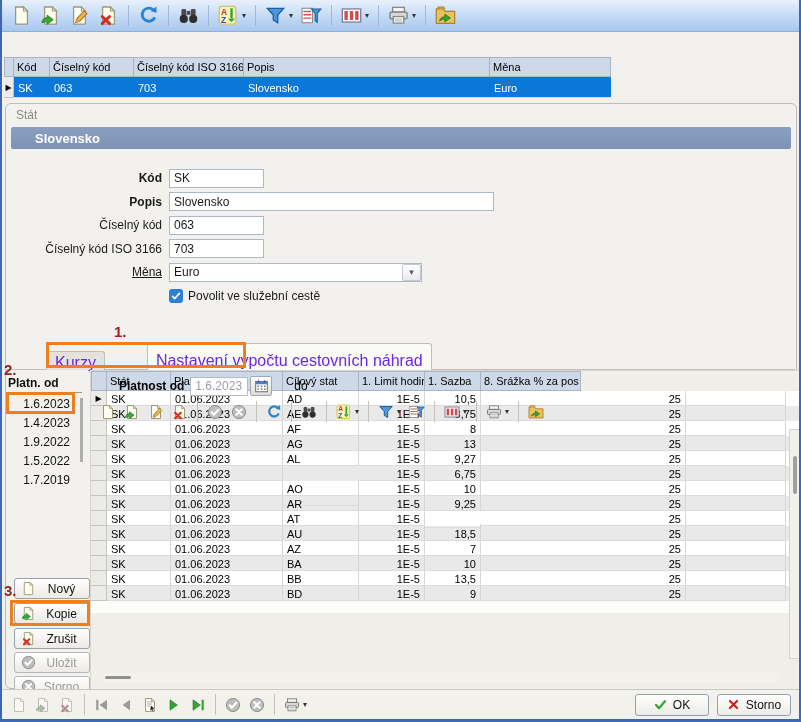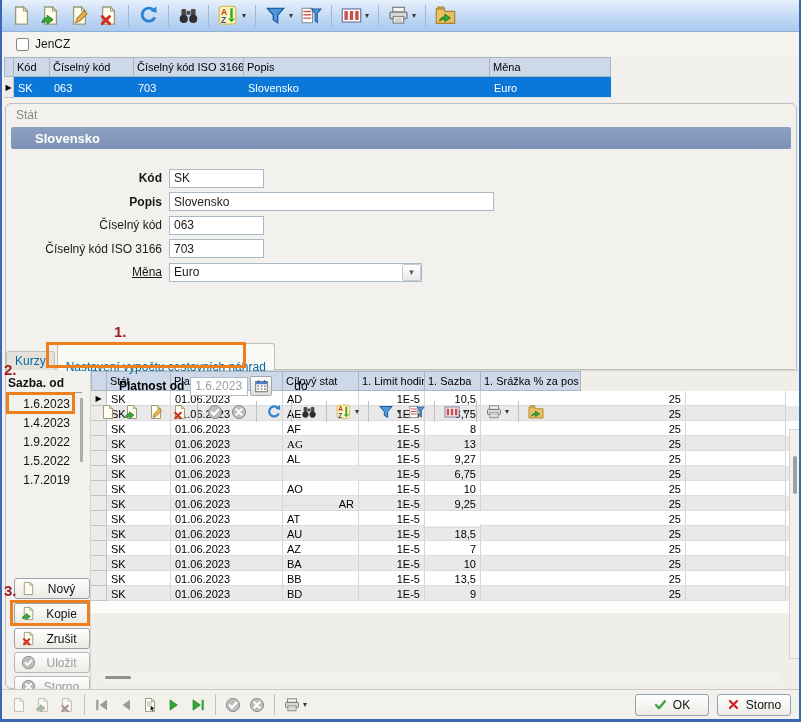--- a/index.html
+++ b/index.html
@@ -57,23 +57,23 @@
   .combo-arrow{width:19px;height:17px;margin:0;border:1px solid #c3cad2;border-radius:2px;
     background:linear-gradient(#fff,#e9e9e9);display:flex;align-items:center;justify-content:center;
     font-size:9px;color:#556;}
   .chk{width:14px;height:14px;border-radius:3px;background:#2b7fd4;display:flex;align-items:center;
     justify-content:center;margin-right:5px;}
   .suffix{margin-left:9px;}
 
   
   .tabline{position:absolute;left:4px;right:4px;top:369px;height:1px;background:#c0bfb8;}
   .tabstrip{position:absolute;left:4px;top:346px;height:24px;display:flex;align-items:flex-end;gap:2px;}
-  .tab{height:19px;padding:2px 8px 0;font-size:12px;color:#0369a1;background:#e5e2dc;
-    border:1px solid #c0bfb8;border-bottom:none;border-radius:3px 3px 0 0;white-space:nowrap;}
-  .tab.on{height:27px;background:#fafaf7;position:relative;z-index:3;padding-top:16px;}
+  .tab{height:19px;padding:2px 8px 0;font-size:16px;color:#6d28d9;background:#e5e2dc;
+    border:1px solid #c0bfb8;border-bottom:none;border-radius:3px 3px 0 0;white-space:nowrap;margin-left:40px;}
+  .tab.on{height:27px;background:#fafaf7;position:relative;z-index:3;padding-top:8px;}
 
   
   .left-panel{position:absolute;left:4px;top:370px;width:84px;height:318px;font-size:12px;}
   .list-header{font-weight:bold;margin:6px 0 0 2px;width:74px;border-bottom:1px solid #9a9a9a;
     padding-bottom:2px;color:#111;}
   .date-list{margin-top:2px;}
   .ditem{width:64px;height:19px;line-height:19px;text-align:right;color:#111;}
   .list-scroll{position:absolute;left:74px;top:28px;width:3px;height:64px;background:#adadad;}
   .abtn{position:absolute;left:8px;width:76px;height:21px;display:flex;align-items:center;gap:4px;
     padding:0 6px;background:linear-gradient(#ffffff,#eceae5);border:1px solid #98a3ad;border-radius:3px;
@@ -233,24 +233,20 @@
         <span class="ticon">
           <svg width="21" height="21" viewBox="0 0 16 16">
             <path d="M2.2 3V1.6h4.4l1 1.4" fill="#f6dc9a" stroke="#a8842c" stroke-width=".8"></path>
             <path d="M1 3h5.4l1.4 1.8H15V14H1z" fill="#ecc05f" stroke="#a8842c" stroke-width=".9"></path>
             <path d="M7.5 7v2c-2.8.2-3.8 1.8-4 3.2 1.2-1 2.4-1.4 4-1.4v2l4.2-2.9z" fill="#37a337" stroke="#1f7a1f" stroke-width=".7"></path>
           </svg>
         </span>
       </span>
     </div>
 
-  <div class="filter-row">
-    <span class="cbx"></span>
-    <span>JenCZ</span>
-  </div>
 
   <div class="grid" id="country-grid" style="position:absolute;left:2px;top:57px;">
       <div class="hrow">
         <div class="hcell" style="width: 10px; padding: 0px;"></div>
         <div class="hcell" style="width: 36px;">Kód</div>
         <div class="hcell" style="width: 84px;">Číselný kód</div>
         <div class="hcell" style="width: 110px;">Číselný kód ISO 3166</div>
         <div class="hcell" style="width: 246px;">Popis</div>
         <div class="hcell" style="width: 121px;">Měna</div>
       </div>
@@ -292,31 +288,40 @@
             <span>703</span>
           </span>
         </div>
         <div class="frow">
           <span class="flabel u">Měna</span>
           <span class="fbox sel" style="width: 253px;">
             <span class="val">Euro</span>
             <span class="combo-arrow">▾</span>
           </span>
         </div>
+        <div class="frow">
+          <span class="flabel"></span>
+          <span class="chk">
+            <svg width="12" height="12" viewBox="0 0 16 16">
+              <path d="M3.2 8.4l3 3.1 6.4-7" fill="none" stroke="#fff" stroke-width="2.2" stroke-linecap="round"></path>
+            </svg>
+          </span>
+          <span>Povolit ve služební cestě</span>
+        </div>
       </div>
   </div>
 
   <div class="tabline"></div>
   <div class="tabstrip">
     <div class="tab">Kurzy</div>
     <div class="tab on">Nastavení vypočtu cestovních náhrad</div>
   </div>
 
   <div class="left-panel">
-    <div class="list-header">Sazba. od</div>
+    <div class="list-header">Platn. od</div>
     <div class="date-list" id="date-list">
         <div class="ditem">1.6.2023</div>
         <div class="ditem">1.4.2023</div>
         <div class="ditem">1.9.2022</div>
         <div class="ditem">1.5.2022</div>
         <div class="ditem">1.7.2019</div>
       </div>
     <div class="list-scroll"></div>
     <div id="left-buttons">
         <div class="abtn" style="top: 208px;">
@@ -534,21 +539,21 @@
         </span>
       </div>
     <div class="grid" id="rates-grid">
         <div class="hrow">
           <div class="hcell" style="width: 16px; padding: 0px;"></div>
           <div class="hcell" style="width: 64px;">Stát</div>
           <div class="hcell" style="width: 112px;">Platnost od</div>
           <div class="hcell" style="width: 76px;">Cílový stat</div>
           <div class="hcell" style="width: 66px;">1. Limit hodin</div>
           <div class="hcell" style="width: 56px;">1. Sazba</div>
-          <div class="hcell" style="width: 100px;">1. Srážka % za pos</div>
+          <div class="hcell" style="width: 100px;">8. Srážka % za pos</div>
         </div>
         <div class="drow vline" style="height: 15px;">
           <div class="mark" style="width: 16px;">▶</div>
           <div class="dcell" style="width: 64px; line-height: 12px;">SK</div>
           <div class="dcell" style="width: 112px; line-height: 12px;">01.06.2023</div>
           <div class="dcell" style="width: 76px; line-height: 12px;">AD</div>
           <div class="dcell r" style="width: 66px; line-height: 12px;">1E-5</div>
           <div class="dcell r" style="width: 56px; line-height: 12px;">10,5</div>
           <div class="dcell r" style="width: 205px; line-height: 12px;">25</div>
           <div class="dcell r" style="width: 100px; line-height: 12px;"></div>
@@ -570,21 +575,21 @@
           <div class="dcell" style="width: 76px; line-height: 12px;">AF</div>
           <div class="dcell r" style="width: 66px; line-height: 12px;">1E-5</div>
           <div class="dcell r" style="width: 56px; line-height: 12px;">8</div>
           <div class="dcell r" style="width: 205px; line-height: 12px;">25</div>
           <div class="dcell r" style="width: 100px; line-height: 12px;"></div>
         </div>
         <div class="drow alt vline" style="height: 15px;">
           <div class="mark" style="width: 16px;"></div>
           <div class="dcell" style="width: 64px; line-height: 12px;">SK</div>
           <div class="dcell" style="width: 112px; line-height: 12px;">01.06.2023</div>
-          <div class="dcell" style="width: 76px; line-height: 12px; font-family: Liberation Serif, serif;">AG</div>
+          <div class="dcell" style="width: 76px; line-height: 12px;">AG</div>
           <div class="dcell r" style="width: 66px; line-height: 12px;">1E-5</div>
           <div class="dcell r" style="width: 56px; line-height: 12px;">13</div>
           <div class="dcell r" style="width: 205px; line-height: 12px;">25</div>
           <div class="dcell r" style="width: 100px; line-height: 12px;"></div>
         </div>
         <div class="drow vline" style="height: 15px;">
           <div class="mark" style="width: 16px;"></div>
           <div class="dcell" style="width: 64px; line-height: 12px;">SK</div>
           <div class="dcell" style="width: 112px; line-height: 12px;">01.06.2023</div>
           <div class="dcell" style="width: 76px; line-height: 12px;">AL</div>
@@ -610,21 +615,21 @@
           <div class="dcell" style="width: 76px; line-height: 12px;">AO</div>
           <div class="dcell r" style="width: 66px; line-height: 12px;">1E-5</div>
           <div class="dcell r" style="width: 56px; line-height: 12px;">10</div>
           <div class="dcell r" style="width: 205px; line-height: 12px;">25</div>
           <div class="dcell r" style="width: 100px; line-height: 12px;"></div>
         </div>
         <div class="drow alt vline" style="height: 15px;">
           <div class="mark" style="width: 16px;"></div>
           <div class="dcell" style="width: 64px; line-height: 12px;">SK</div>
           <div class="dcell" style="width: 112px; line-height: 12px;">01.06.2023</div>
-          <div class="dcell" style="width: 76px; line-height: 12px; text-align: right;">AR</div>
+          <div class="dcell" style="width: 76px; line-height: 12px;">AR</div>
           <div class="dcell r" style="width: 66px; line-height: 12px;">1E-5</div>
           <div class="dcell r" style="width: 56px; line-height: 12px;">9,25</div>
           <div class="dcell r" style="width: 205px; line-height: 12px;">25</div>
           <div class="dcell r" style="width: 100px; line-height: 12px;"></div>
         </div>
         <div class="drow vline" style="height: 15px;">
           <div class="mark" style="width: 16px;"></div>
           <div class="dcell" style="width: 64px; line-height: 12px;">SK</div>
           <div class="dcell" style="width: 112px; line-height: 12px;">01.06.2023</div>
           <div class="dcell" style="width: 76px; line-height: 12px;">AT</div>

